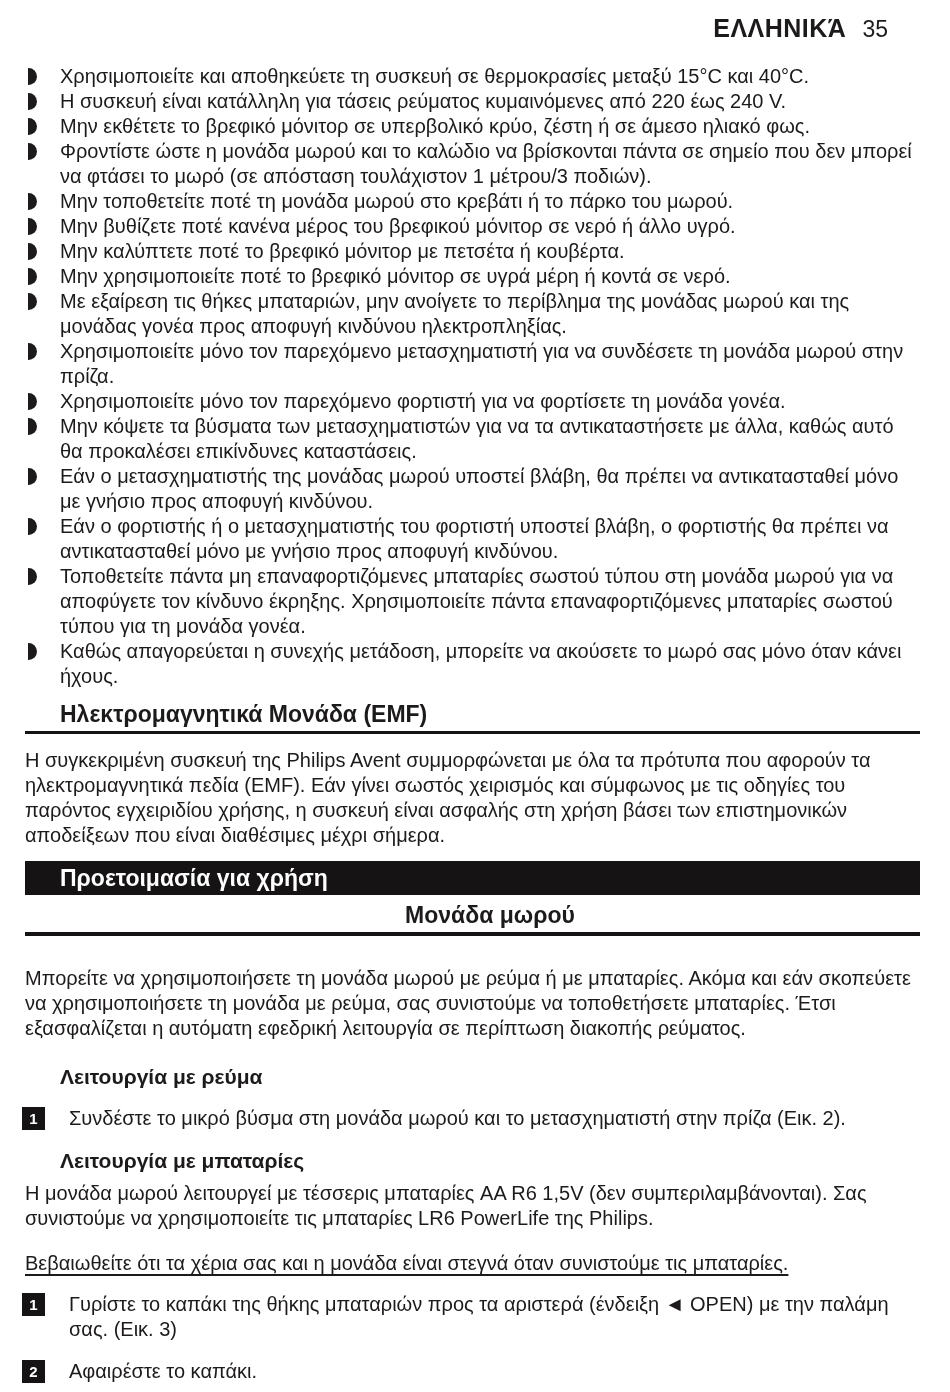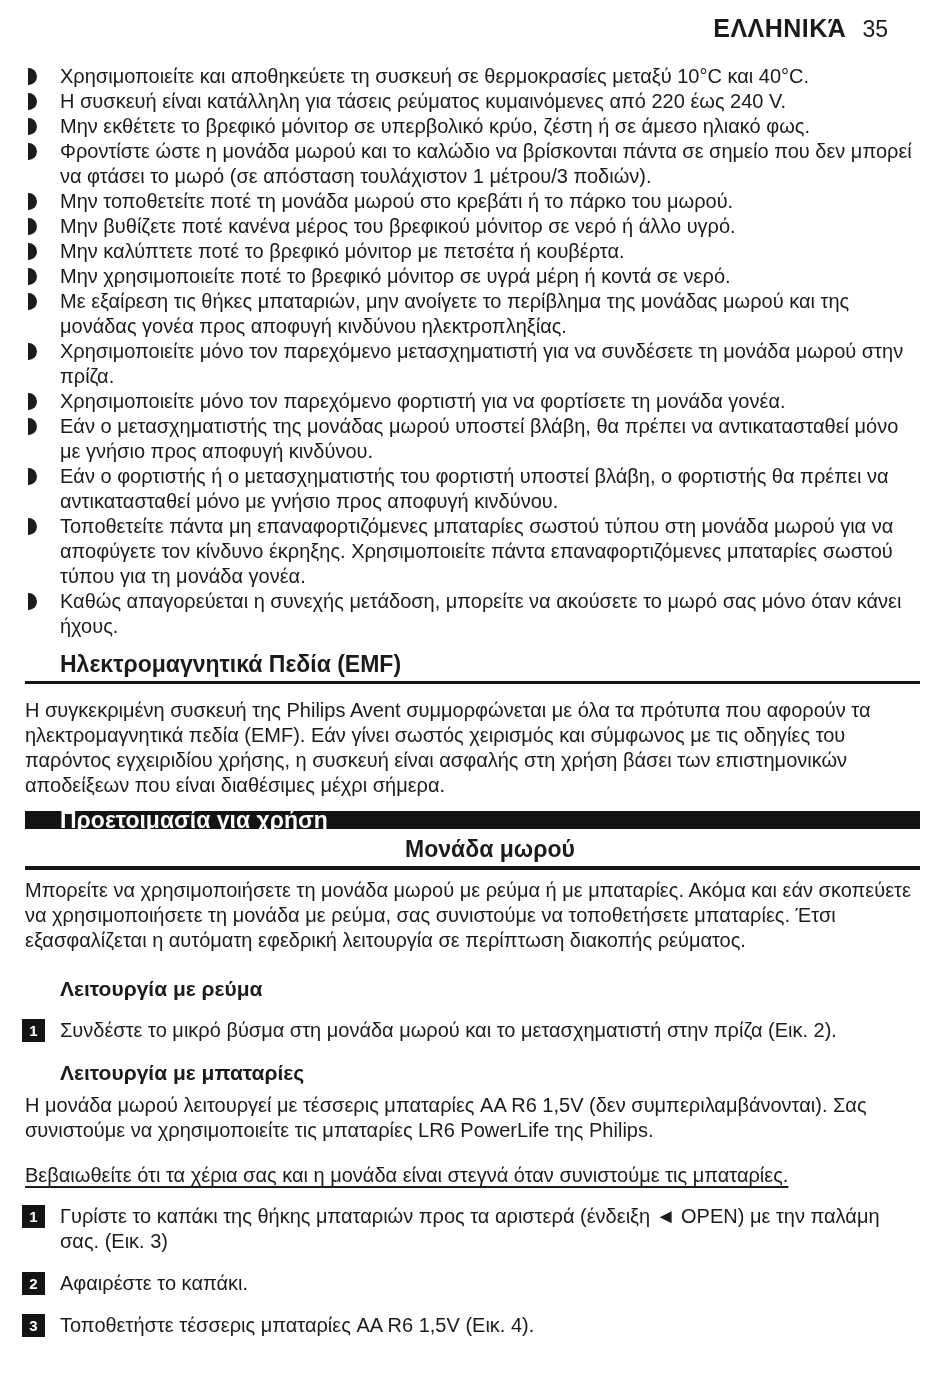--- a/index.html
+++ b/index.html
@@ -77,21 +77,21 @@
 
   .body-paragraph {
     font-size: 20px;
     line-height: 25px;
     margin-top: 14px;
   }
 
   
   .section-banner {
     margin-top: 13px;
-    height: 18px;
+    height: 34px;
     background: #161314;
     color: #ffffff;
     display: flex;
     align-items: center;
     font-size: 23px;
     font-weight: 700;
     padding-left: 35px;
   }
 
   .sub-heading {
@@ -119,21 +119,21 @@
     display: flex;
     align-items: center;
     justify-content: center;
     margin-top: 1px;
     margin-left: -3px;
   }
   .step-text {
     flex: 1;
     font-size: 20px;
     line-height: 25px;
-    padding-left: 15px;
+    padding-left: 24px;
   }
 
   .dry-note {
     margin-top: 20px;
     font-size: 20px;
     line-height: 25px;
     text-decoration: underline;
     text-underline-offset: 4px;
     text-decoration-thickness: 1.5px;
   }
@@ -146,21 +146,21 @@
   <div class="page-header">
     <span class="lang-title">ΕΛΛΗΝΙΚΆ</span>
     <span class="page-number">35</span>
   </div>
 
   <ul class="safety-bullets">
     <li class="bullet-item">
       <span class="bullet-col">
           <span class="bullet-glyph"></span>
         </span>
-      <span class="bullet-text">Χρησιμοποιείτε και αποθηκεύετε τη συσκευή σε θερμοκρασίες μεταξύ 10°C και 40°C.</span>
+      <span class="bullet-text">Χρησιμοποιείτε και αποθηκεύετε τη συσκευή σε θερμοκρασίες μεταξύ 15°C και 40°C.</span>
     </li>
     <li class="bullet-item">
       <span class="bullet-col">
           <span class="bullet-glyph"></span>
         </span>
       <span class="bullet-text">Η συσκευή είναι κατάλληλη για τάσεις ρεύματος κυμαινόμενες από 220 έως 240 V.</span>
     </li>
     <li class="bullet-item">
       <span class="bullet-col">
           <span class="bullet-glyph"></span>
@@ -212,20 +212,26 @@
     <li class="bullet-item">
       <span class="bullet-col">
           <span class="bullet-glyph"></span>
         </span>
       <span class="bullet-text">Χρησιμοποιείτε μόνο τον παρεχόμενο φορτιστή για να φορτίσετε τη μονάδα γονέα.</span>
     </li>
     <li class="bullet-item">
       <span class="bullet-col">
           <span class="bullet-glyph"></span>
         </span>
+      <span class="bullet-text">Μην κόψετε τα βύσματα των μετασχηματιστών για να τα αντικαταστήσετε με άλλα, καθώς αυτό θα προκαλέσει επικίνδυνες καταστάσεις.</span>
+    </li>
+    <li class="bullet-item">
+      <span class="bullet-col">
+          <span class="bullet-glyph"></span>
+        </span>
       <span class="bullet-text">Εάν ο μετασχηματιστής της μονάδας μωρού υποστεί βλάβη, θα πρέπει να αντικατασταθεί μόνο με γνήσιο προς αποφυγή κινδύνου.</span>
     </li>
     <li class="bullet-item">
       <span class="bullet-col">
           <span class="bullet-glyph"></span>
         </span>
       <span class="bullet-text">Εάν ο φορτιστής ή ο μετασχηματιστής του φορτιστή υποστεί βλάβη, ο φορτιστής θα πρέπει να αντικατασταθεί μόνο με γνήσιο προς αποφυγή κινδύνου.</span>
     </li>
     <li class="bullet-item">
       <span class="bullet-col">
@@ -235,31 +241,31 @@
     </li>
     <li class="bullet-item">
       <span class="bullet-col">
           <span class="bullet-glyph"></span>
         </span>
       <span class="bullet-text">Καθώς απαγορεύεται η συνεχής μετάδοση, μπορείτε να ακούσετε το μωρό σας μόνο όταν κάνει ήχους.</span>
     </li>
   </ul>
 
   <div>
-    <h2 class="section-heading">Ηλεκτρομαγνητικά Πεδία (EMF)</h2>
+    <h2 class="section-heading">Ηλεκτρομαγνητικά Μονάδα (EMF)</h2>
     <hr class="section-rule">
     <p class="body-paragraph">Η συγκεκριμένη συσκευή της Philips Avent συμμορφώνεται με όλα τα πρότυπα που αφορούν τα ηλεκτρομαγνητικά πεδία (EMF). Εάν γίνει σωστός χειρισμός και σύμφωνος με τις οδηγίες του παρόντος εγχειριδίου χρήσης, η συσκευή είναι ασφαλής στη χρήση βάσει των επιστημονικών αποδείξεων που είναι διαθέσιμες μέχρι σήμερα.</p>
   </div>
 
   <div class="section-banner">Προετοιμασία για χρήση</div>
 
   <div>
     <h2 class="section-heading" style="margin-top:7px;text-align:center;">Μονάδα μωρού</h2>
     <hr class="section-rule rule-thick">
-    <p class="body-paragraph" style="margin-top:8px;">Μπορείτε να χρησιμοποιήσετε τη μονάδα μωρού με ρεύμα ή με μπαταρίες. Ακόμα και εάν σκοπεύετε να χρησιμοποιήσετε τη μονάδα με ρεύμα, σας συνιστούμε να τοποθετήσετε μπαταρίες. Έτσι εξασφαλίζεται η αυτόματη εφεδρική λειτουργία σε περίπτωση διακοπής ρεύματος.</p>
+    <p class="body-paragraph" style="margin-top:30px;">Μπορείτε να χρησιμοποιήσετε τη μονάδα μωρού με ρεύμα ή με μπαταρίες. Ακόμα και εάν σκοπεύετε να χρησιμοποιήσετε τη μονάδα με ρεύμα, σας συνιστούμε να τοποθετήσετε μπαταρίες. Έτσι εξασφαλίζεται η αυτόματη εφεδρική λειτουργία σε περίπτωση διακοπής ρεύματος.</p>
   </div>
 
   <div>
     <h3 class="sub-heading mt-13">Λειτουργία με ρεύμα</h3>
     <div class="step mt-18">
       <span class="step-number">1</span>
       <span class="step-text">Συνδέστε το μικρό βύσμα στη μονάδα μωρού και το μετασχηματιστή στην πρίζα (Εικ. 2).</span>
     </div>
   </div>
 

